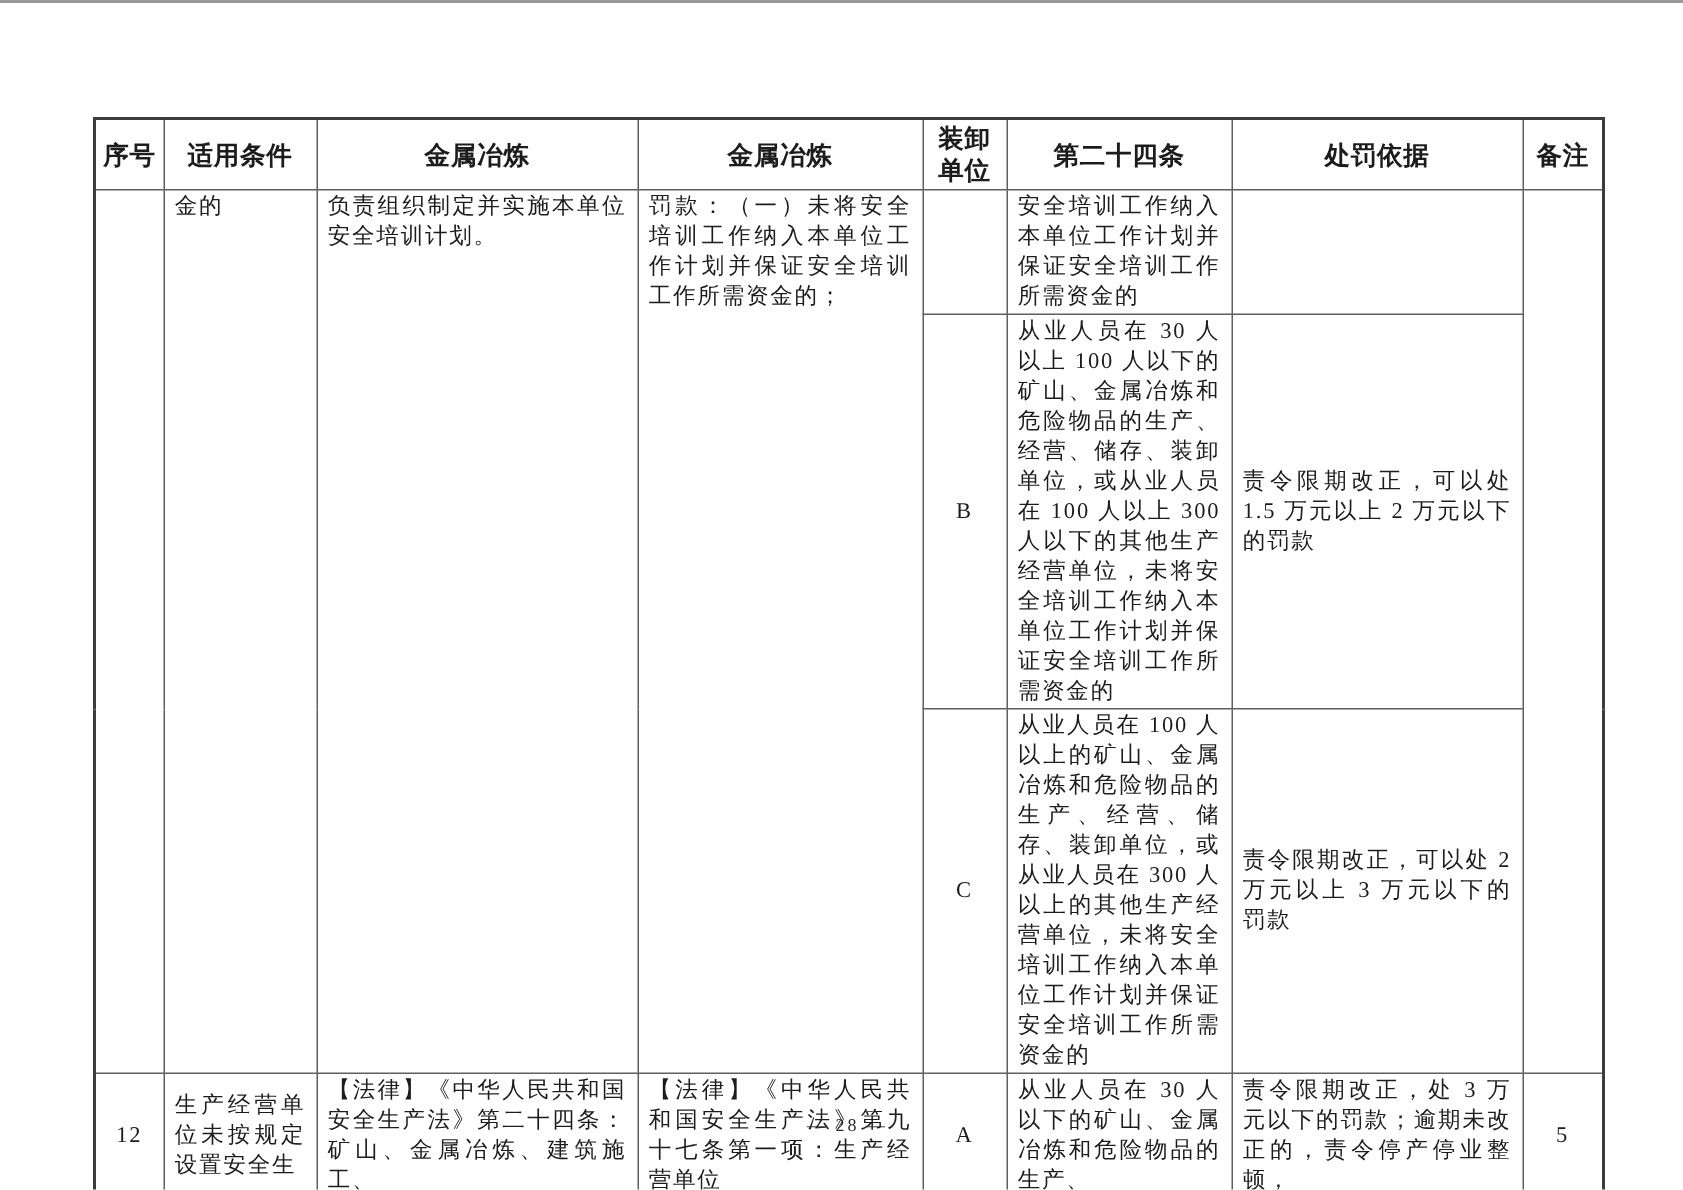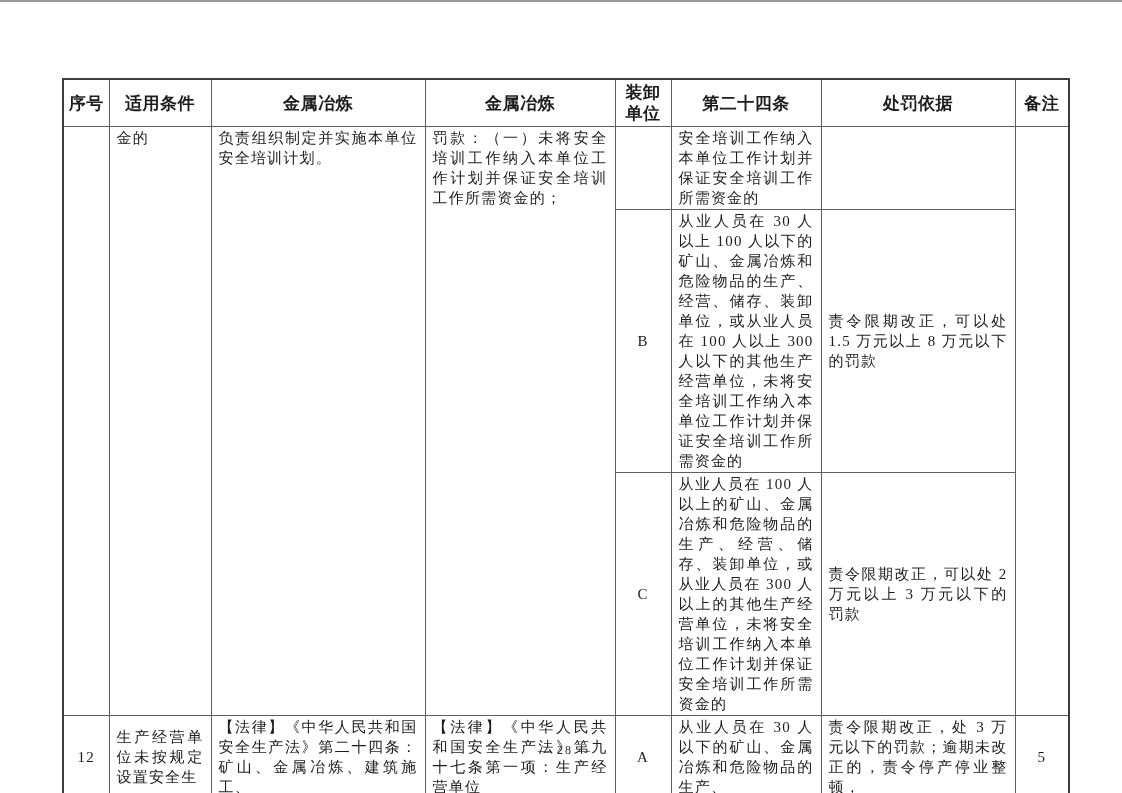--- a/index.html
+++ b/index.html
@@ -114,21 +114,21 @@
         <td rowspan="3" class="v-top t-just">负责组织制定并实施本单位安全培训计划。</td>
         <td rowspan="3" class="v-top t-just">罚款：（一）未将安全培训工作纳入本单位工作计划并保证安全培训工作所需资金的；</td>
         <td class="v-mid t-center"></td>
         <td class="v-top t-just">安全培训工作纳入本单位工作计划并保证安全培训工作所需资金的</td>
         <td class="v-mid t-just"></td>
         <td rowspan="3" class="v-mid t-center"></td>
       </tr>
       <tr class="row-subB">
         <td class="v-mid t-center">B</td>
         <td class="v-top t-just">从业人员在 30 人以上 100 人以下的矿山、金属冶炼和危险物品的生产、经营、储存、装卸单位，或从业人员在 100 人以上 300 人以下的其他生产经营单位，未将安全培训工作纳入本单位工作计划并保证安全培训工作所需资金的</td>
-        <td class="v-mid t-just">责令限期改正，可以处 1.5 万元以上 8 万元以下的罚款</td>
+        <td class="v-mid t-just">责令限期改正，可以处 1.5 万元以上 2 万元以下的罚款</td>
       </tr>
       <tr class="row-subC">
         <td class="v-mid t-center">C</td>
         <td class="v-top t-just">从业人员在 100 人以上的矿山、金属冶炼和危险物品的生产、经营、储存、装卸单位，或从业人员在 300 人以上的其他生产经营单位，未将安全培训工作纳入本单位工作计划并保证安全培训工作所需资金的</td>
         <td class="v-mid t-just">责令限期改正，可以处 2 万元以上 3 万元以下的罚款</td>
       </tr>
       <tr class="row-12">
         <td class="v-mid t-center">12</td>
         <td class="v-mid t-just">生产经营单位未按规定设置安全生</td>
         <td class="v-mid t-just">【法律】《中华人民共和国安全生产法》第二十四条：矿山、金属冶炼、建筑施工、</td>

